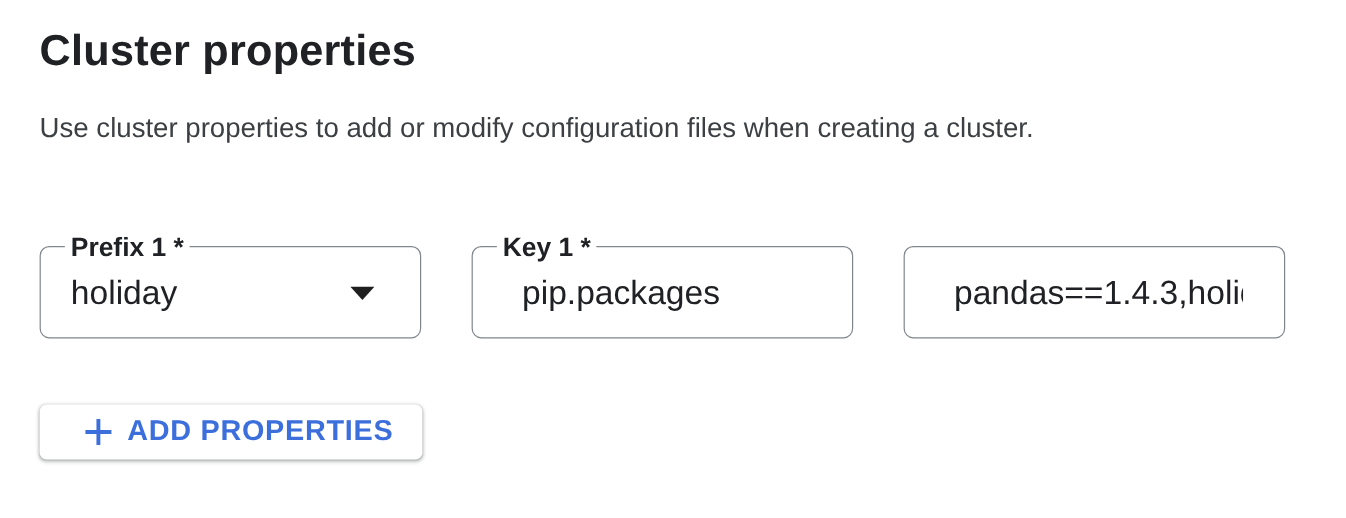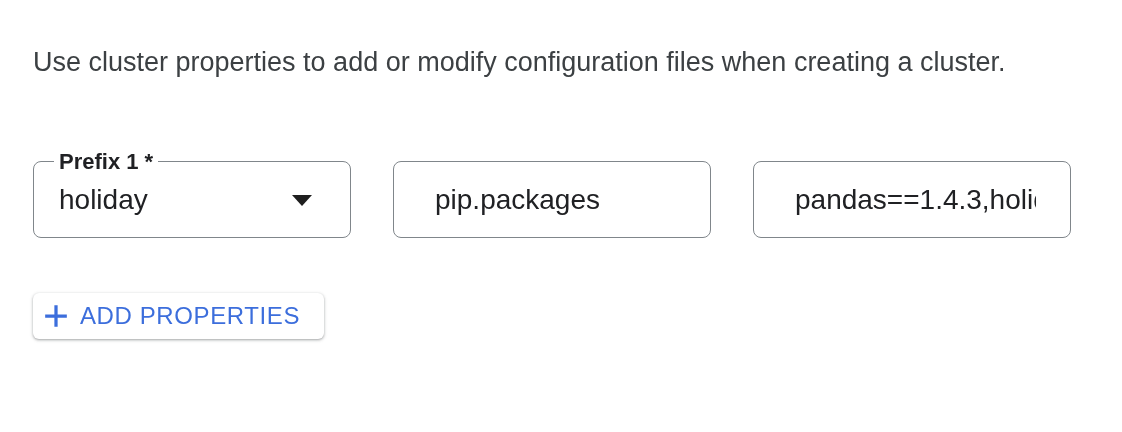--- a/index.html
+++ b/index.html
@@ -17,21 +17,21 @@
   .title {
     margin: 0;
     font-size: 36px;
     line-height: 44px;
     font-weight: 700;
     letter-spacing: 0.2px;
     color: #202124;
   }
   .desc {
     margin: 28px 0 0 0;
-    font-size: 27px;
+    font-size: 23px;
     line-height: 28px;
     font-weight: 400;
     color: #3c4043;
     white-space: nowrap;
   }
 
   .fields-row {
     display: flex;
     gap: 42px;
     margin-top: 85px;
@@ -88,56 +88,58 @@
     border-left: 10px solid transparent;
     border-right: 10px solid transparent;
     border-top: 11px solid #1f1f1f;
   }
 
   .actions { margin-top: 55px; }
   .add-btn {
     display: inline-flex;
     align-items: center;
     height: 46px;
-    padding: 0 24px 0 10px;
+    padding: 0 24px 0 36px;
     background: #ffffff;
     border: none;
     border-radius: 6px;
     box-shadow: 0 1px 2px rgba(60,64,67,0.30), 0 1px 3px 1px rgba(60,64,67,0.15);
     color: #3c6edc;
     font-family: inherit;
     font-size: 24px;
-    font-weight: 400;
+    font-weight: 700;
     letter-spacing: 0.6px;
     cursor: pointer;
     white-space: nowrap;
   }
   .plus-wrap {
     display: flex;
     align-items: center;
     margin-right: 11px;
   }
 </style>
 </head>
 <body>
 
 <div class="page">
 
+  <h1 class="title">Cluster properties</h1>
 
   <p class="desc">Use cluster properties to add or modify configuration files when creating a cluster.</p>
 
   <div class="fields-row">
 
     <div class="field select-field">
       <span class="flabel">Prefix 1 *</span>
       <span class="fvalue">holiday</span>
       <span class="arrow-icon"></span>
     </div>
 
     <div class="field">
+      <span class="flabel">Key 1 *</span>
       <input class="finput" type="text" value="pip.packages" style="">
     </div>
 
     <div class="field">
       <input class="finput" type="text" value="pandas==1.4.3,holiday" style="">
     </div>
 
   </div>
 
   <div class="actions">

